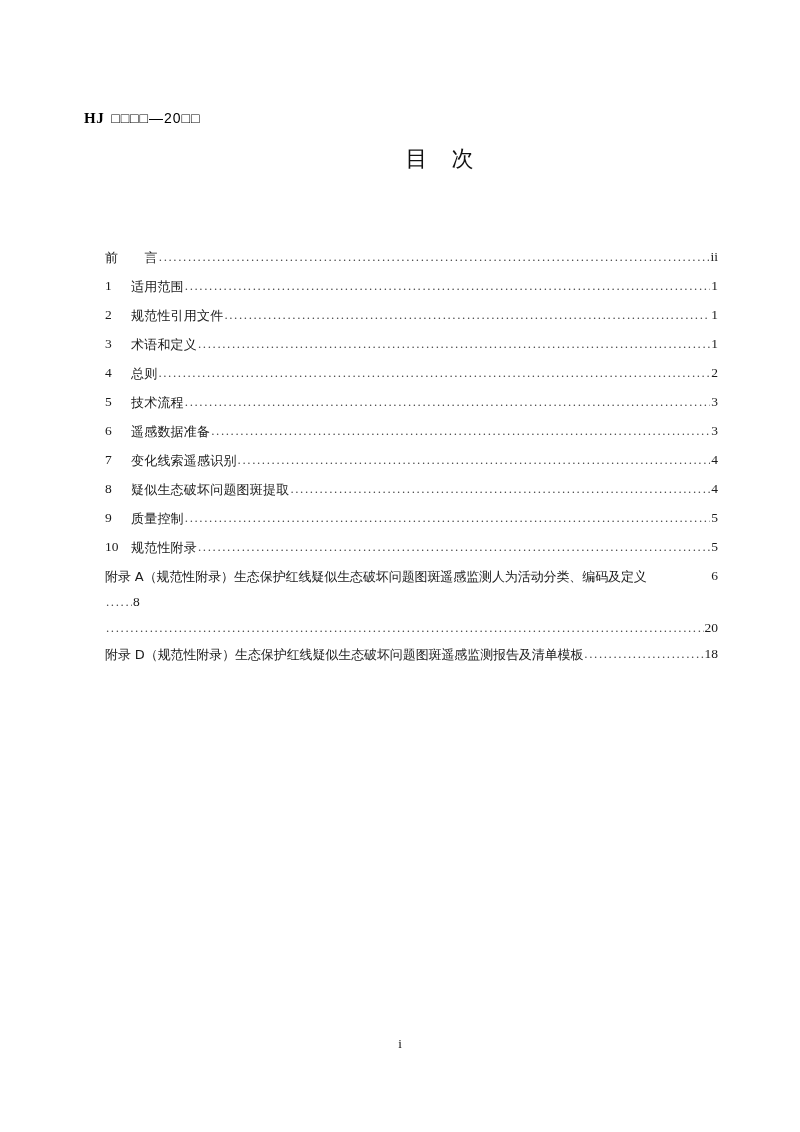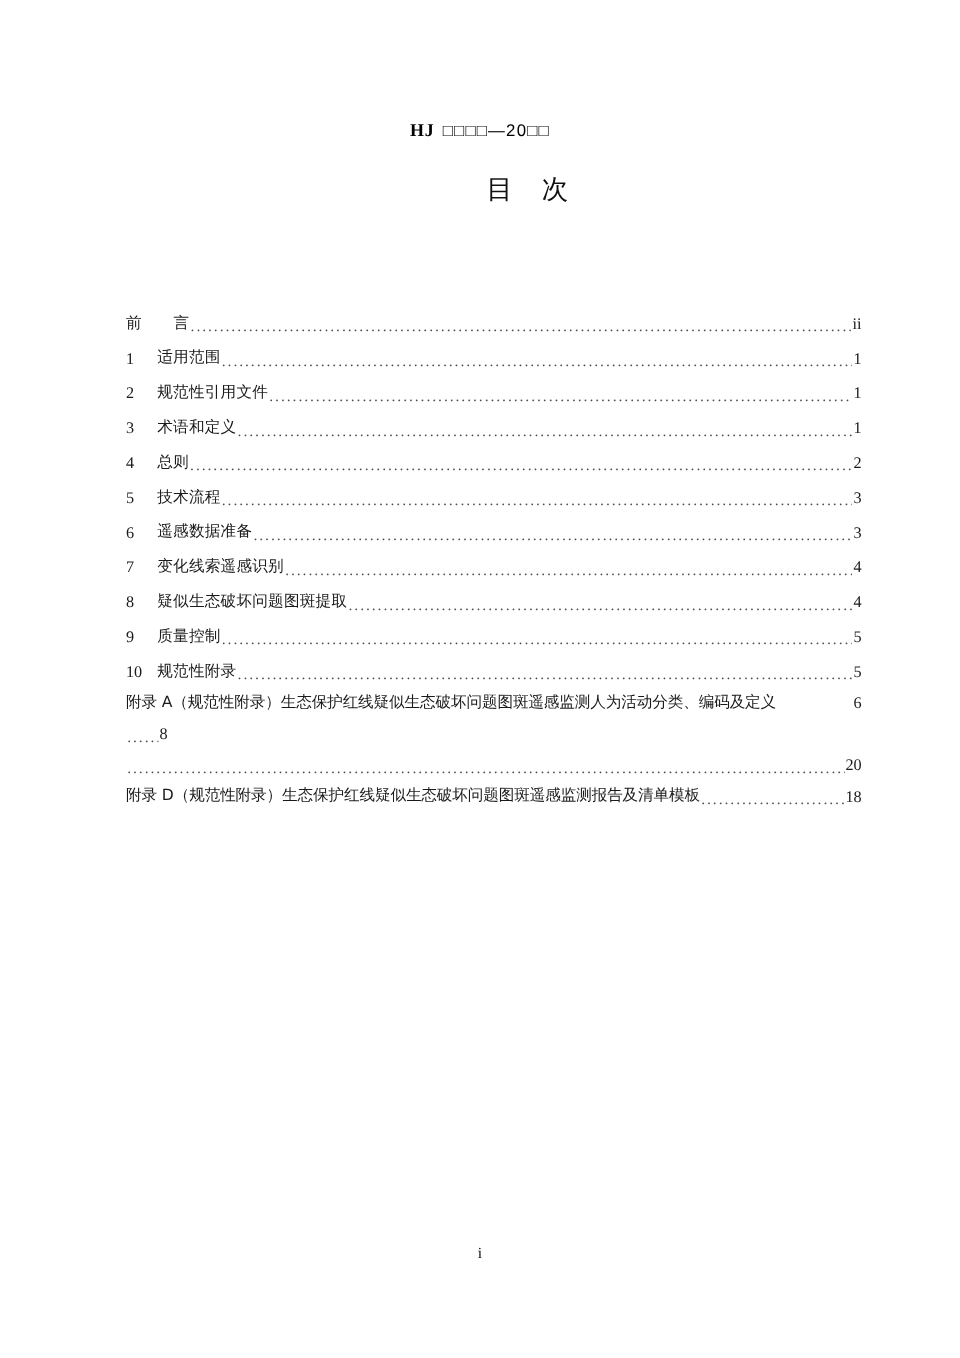--- a/index.html
+++ b/index.html
@@ -17,24 +17,24 @@
     width: 800px;
     height: 1132px;
     margin: 0 auto;
     background: #ffffff;
     overflow: hidden;
   }
 
   
   .doc-header {
     position: absolute;
-    top: 98px;
+    top: 108px;
     left: 84px;
     right: 84px;
-    text-align: center;
+    text-align: left;
     font-size: 15px;
     line-height: 20px;
     letter-spacing: 0.5px;
     white-space: nowrap;
   }
   .doc-header .std-code {
     font-weight: bold;
     font-family: "Liberation Serif", "DejaVu Serif", serif;
     letter-spacing: 0.5px;
   }
@@ -64,21 +64,21 @@
   
   .toc {
     position: absolute;
     top: 249px;
     left: 105px;
     width: 613px;
   }
 
   .toc-entry {
     display: flex;
-    align-items: flex-end;
+    align-items: flex-start;
     width: 100%;
     font-size: 13.5px;
     color: #1a1a1a;
     white-space: nowrap;
   }
   .toc-entry.level-main { height: 29px; }
   .toc-entry.level-front { height: 29px; }
   .toc-entry.level-annex { height: 26px; font-size: 13.5px; }
 
   .entry-num {

